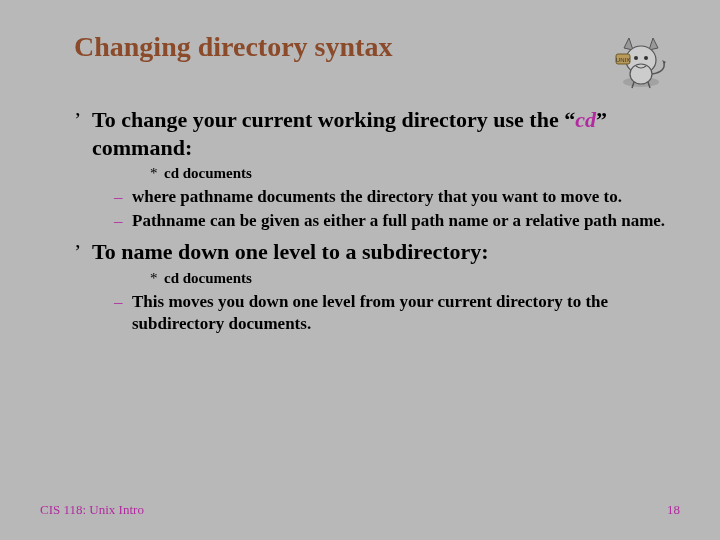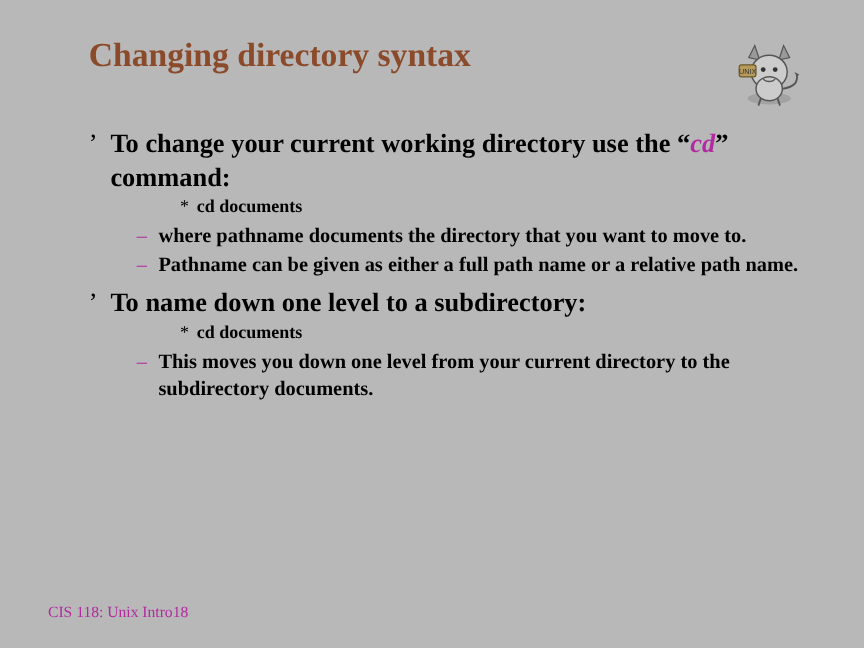--- a/index.html
+++ b/index.html
@@ -82,20 +82,21 @@
     color: #b22aa0;
     font-weight: 400;
   }
   .lvl2 .txt { flex: 1; }
   .footer {
     position: absolute;
     bottom: 22px;
     left: 40px;
     right: 40px;
     display: flex;
+    justify-content: space-between;
     font-size: 13px;
     color: #b22aa0;
   }
 </style>
 </head>
 <body>
 
 <div class="slide">
 
   <div class="title-row">

